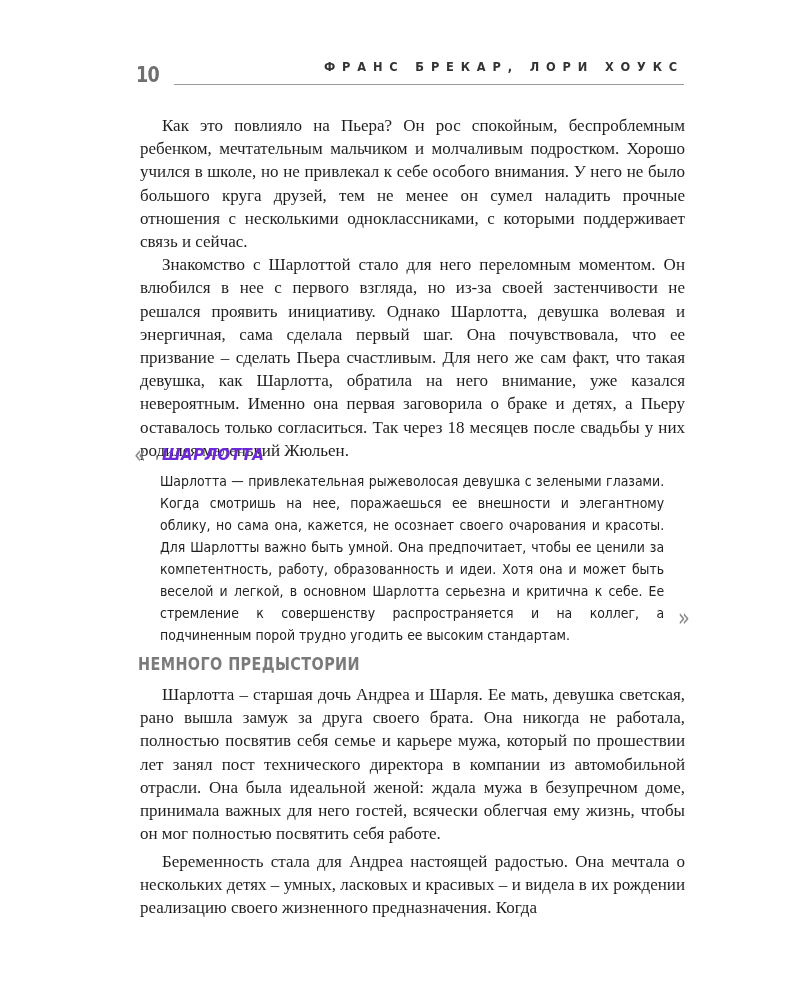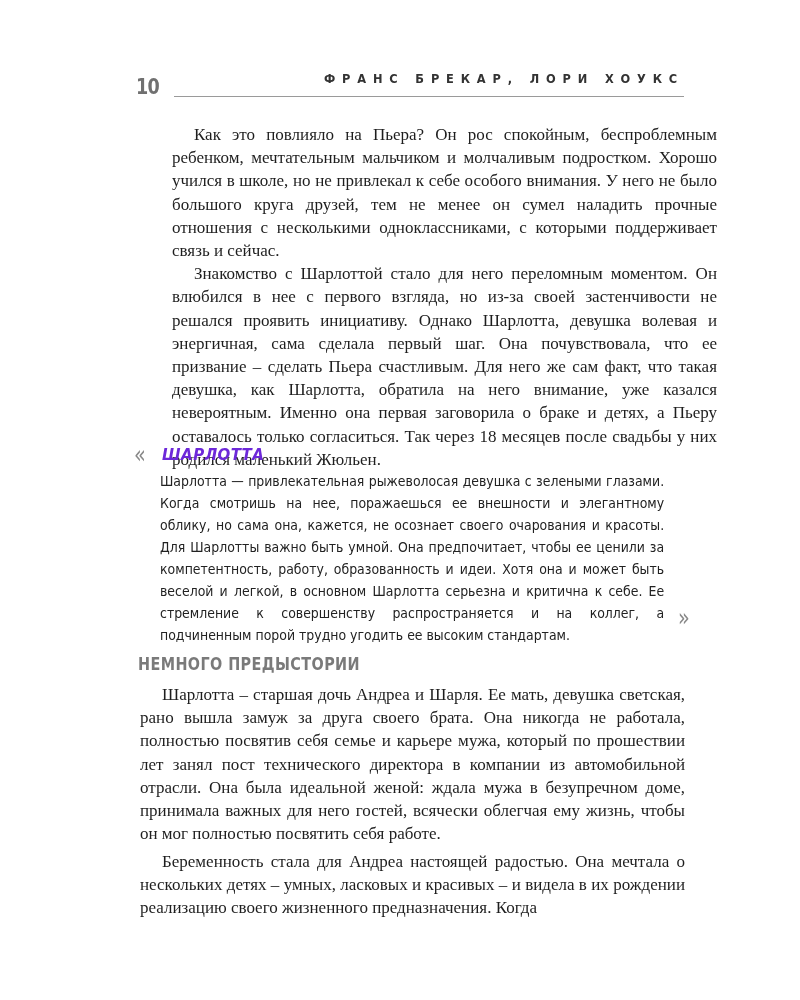--- a/index.html
+++ b/index.html
@@ -10,21 +10,21 @@
     body {
       width: 800px;
       height: 1000px;
       position: relative;
       overflow: hidden;
       color: #1a1a1a;
     }
     .page-header {
       position: absolute;
       left: 136px;
-      top: 72px;
+      top: 60px;
       width: 550px;
       height: 30px;
     }
     .page-number {
       position: absolute;
       left: 0;
       top: 2px;
       font-family: "DejaVu Sans", sans-serif;
       font-size: 22px;
       font-weight: bold;
@@ -64,21 +64,21 @@
       color: #1e1e1e;
       text-align: justify;
       margin: 0;
     }
     .body-text p {
       margin: 0;
       text-indent: 22px;
       text-align: justify;
       hyphens: manual;
     }
-    .section-1 { top: 123px; margin-left: 32px; }
+    .section-1 { top: 114px; }
     .sidebar {
       position: absolute;
       left: 134px;
       top: 442px;
       width: 560px;
       height: 200px;
     }
     .quote-open {
       position: absolute;
       left: 0;

